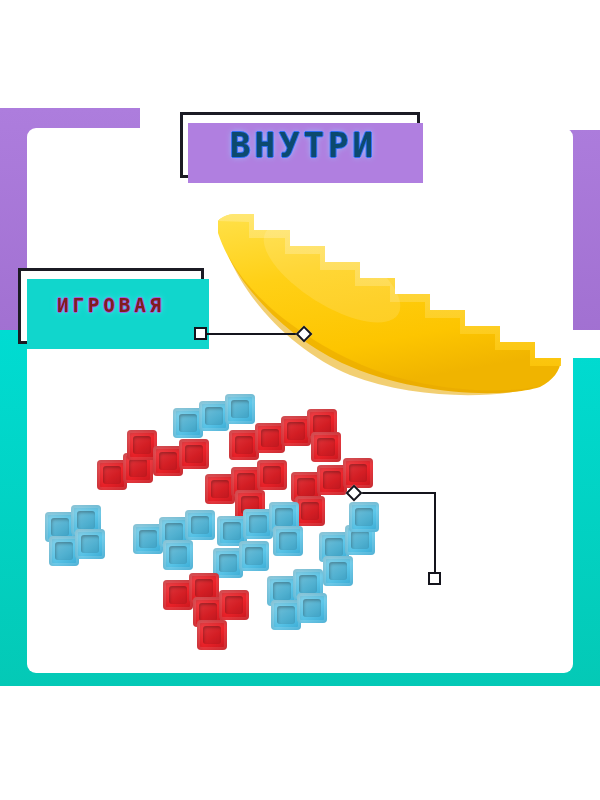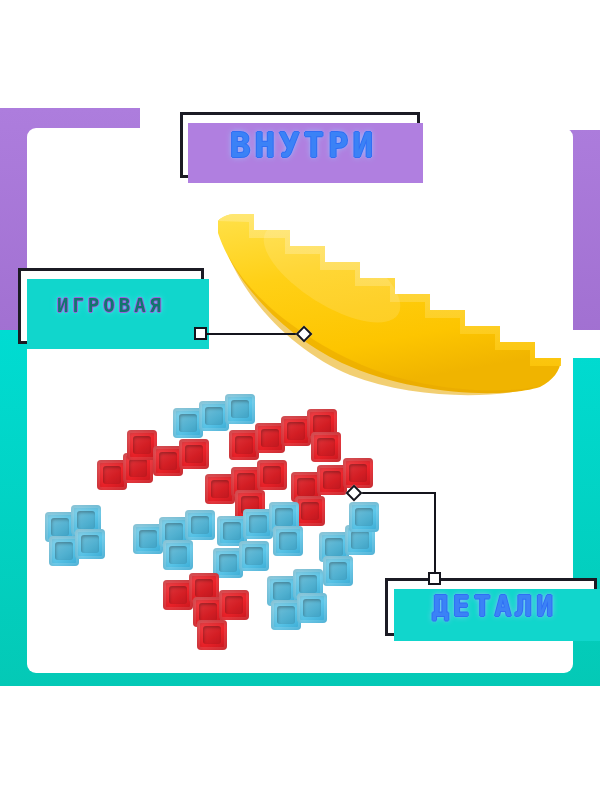--- a/index.html
+++ b/index.html
@@ -67,28 +67,28 @@
   .pixtext{
     font-family:"DejaVu Sans Mono", monospace;
     font-weight:bold;
     letter-spacing:4px;
     line-height:1.12;
     text-transform:uppercase;
     white-space:nowrap;
   }
   
   .pix-blue{
-    color:#3b82f6;
+    color:#0c4a6e;
     text-shadow:
       1px 0 0 #2f6ef5, -1px 0 0 #2f6ef5, 0 1px 0 #2f6ef5, 0 -1px 0 #2f6ef5,
       0 0 3px #7fb3ff, 0 0 6px #9fc8ff;
     margin-left: 7px;
   }
   .pix-violet{
-    color:#0f766e;
+    color:#7f1d1d;
     text-shadow:
       1px 0 0 #9b5fe0, -1px 0 0 #9b5fe0, 0 1px 0 #9b5fe0, 0 -1px 0 #9b5fe0,
       0 0 3px #6fe8f2, 0 0 7px #59dff0;
   }
 
   #title-box{ left:180px; top:112px; width:240px; height:66px; }
   #title-box .shadow-teal{ left:5px; top:8px; right:-6px; bottom:-8px; background:#b07fe0; }
   #title-text{ font-size:34px; }
 
   #base-box{ left:18px; top:268px; width:186px; height:76px; }
@@ -368,18 +368,14 @@
   <div class="label-box" id="title-box">
     <div class="shadow-teal"></div>
     <div class="pixtext pix-blue" id="title-text">ВНУТРИ</div>
   </div>
 
   <div class="label-box" id="base-box">
     <div class="shadow-teal"></div>
     <div class="pixtext pix-violet">ИГРОВАЯ</div>
   </div>
 
-  <div class="label-box" id="parts-box">
-    <div class="shadow-teal"></div>
-    <div class="pixtext pix-blue" id="parts-text">ДЕТАЛИ</div>
-  </div>
 
 </div>
 
 </body></html>

